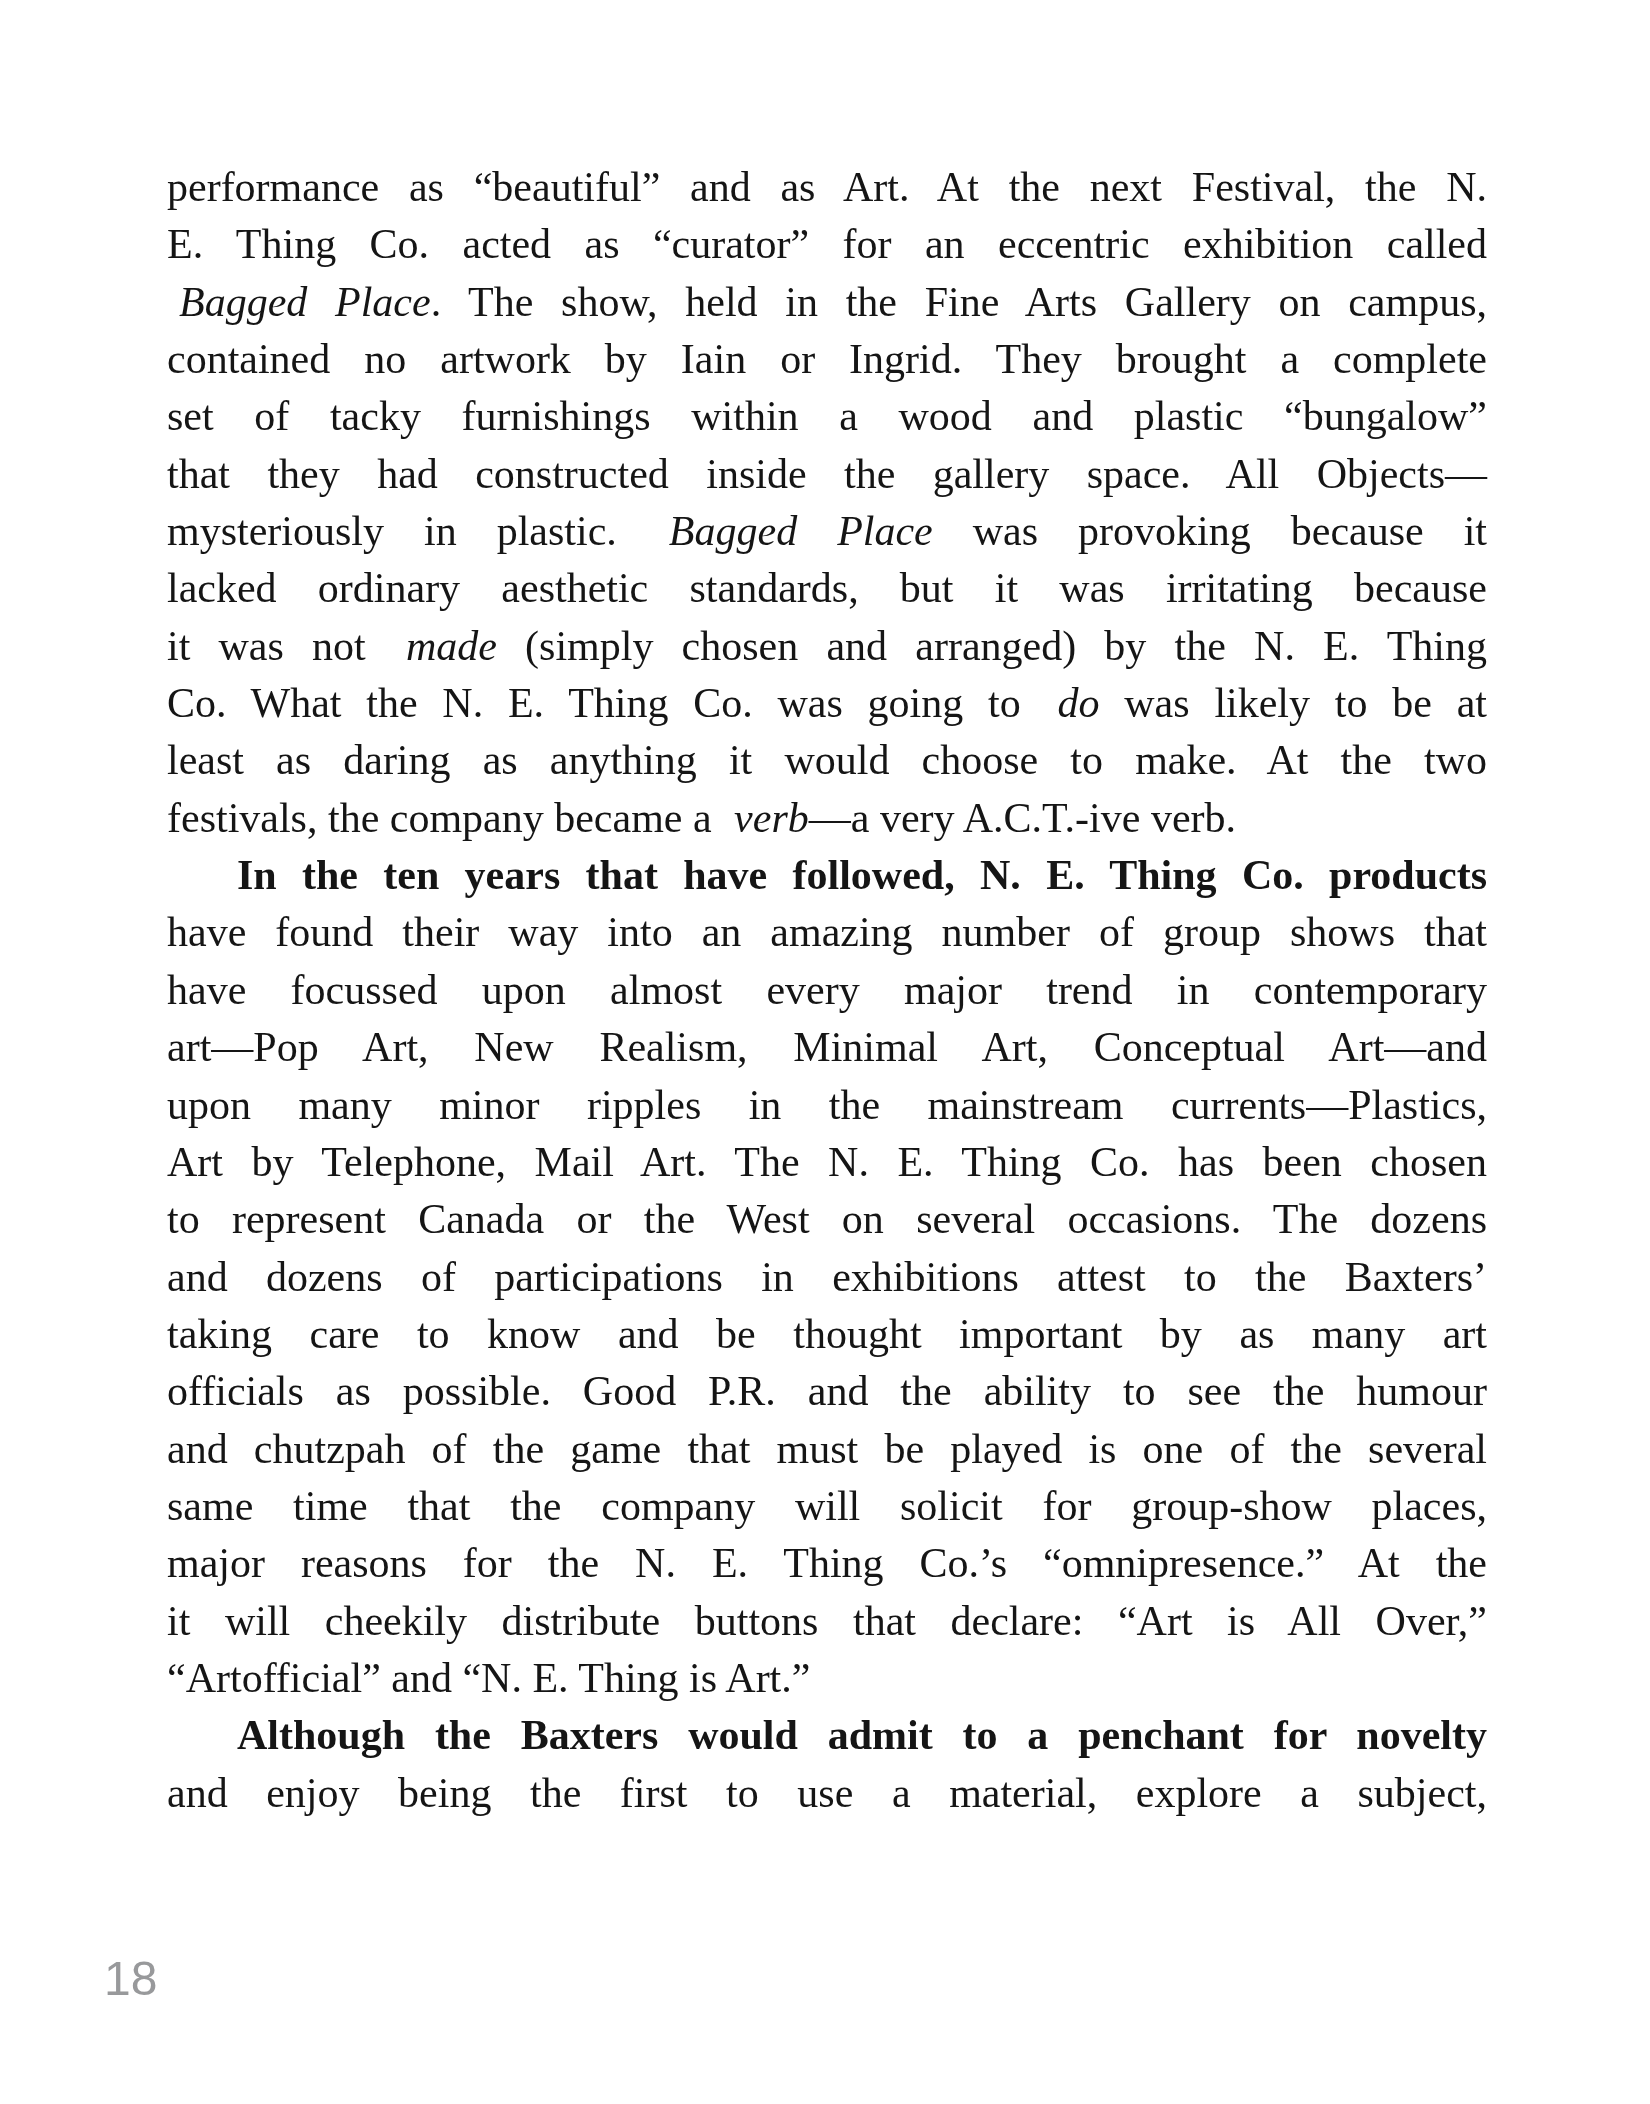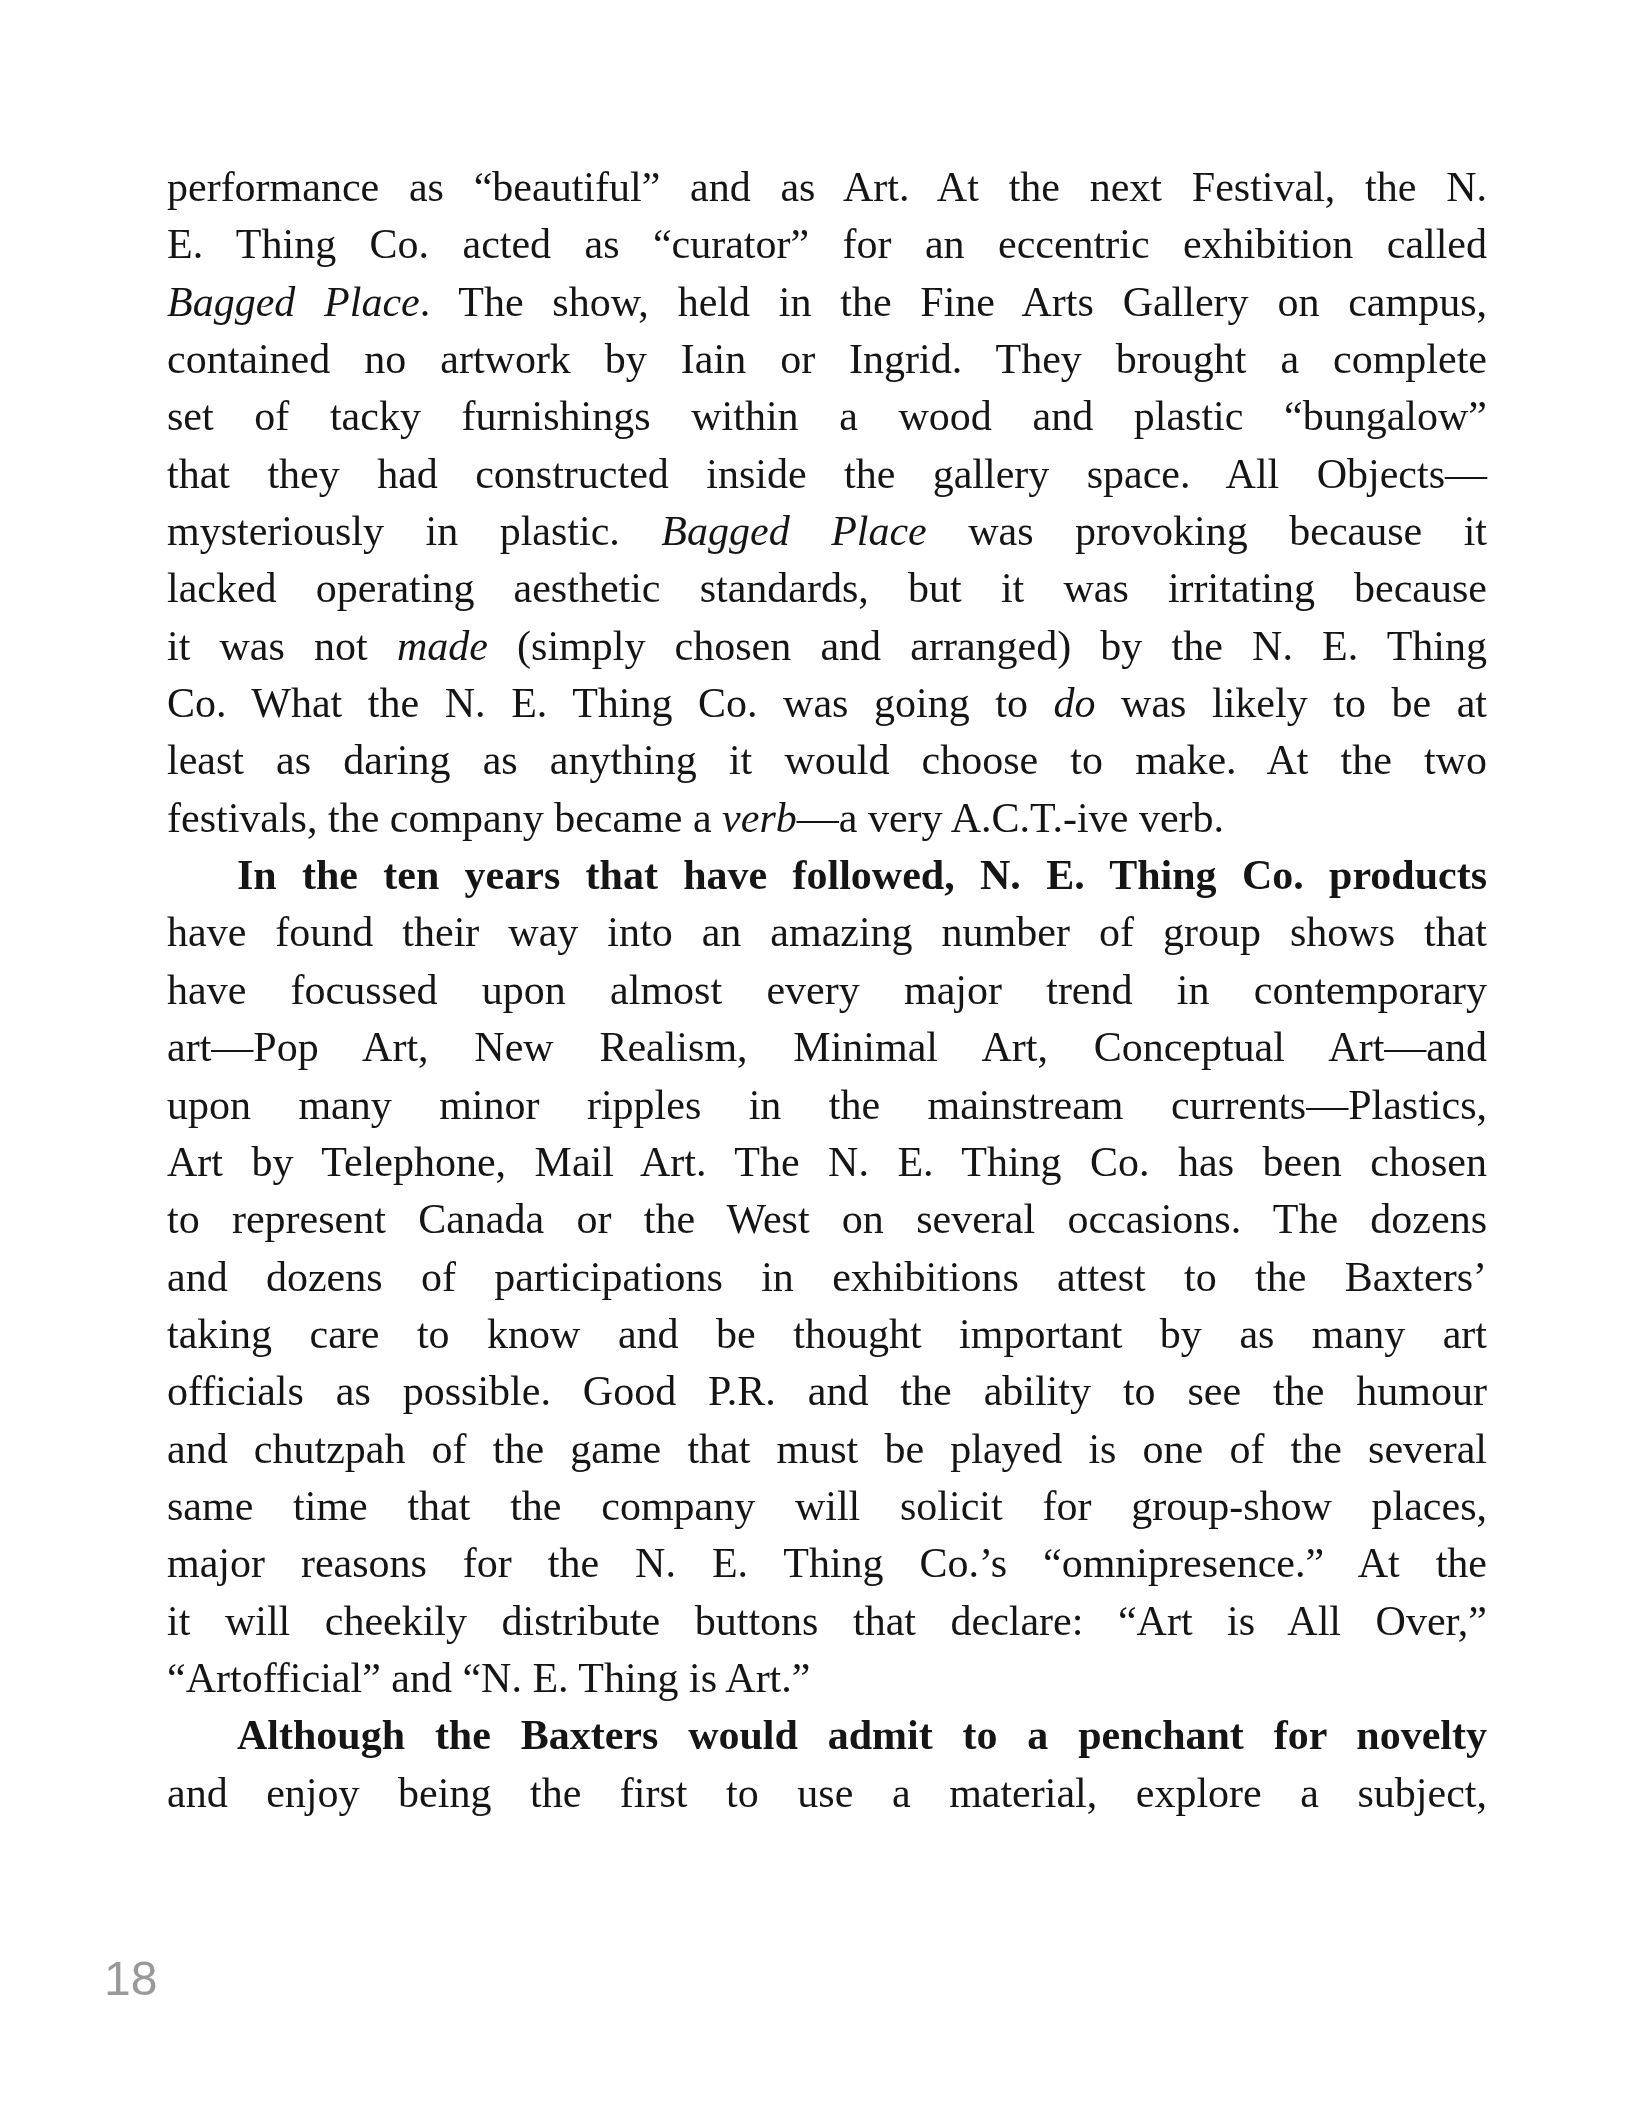--- a/index.html
+++ b/index.html
@@ -25,21 +25,21 @@
     line-height: 57.35px;
     color: #151515;
     text-rendering: optimizeLegibility;
   }
   .line { min-height: 57.35px; }
   .line.just {
     text-align: justify;
     text-align-last: justify;
   }
   .line.indent { text-indent: 70px; font-weight: bold; }
-  .it { font-style: italic; }
+  .it { font-style: italic; margin-left: 12px; }
   .pageno {
     position: absolute;
     left: 104px;
     top: 1958px;
     font-family: "Liberation Sans", sans-serif;
     font-size: 48px;
     line-height: 41px;
     color: #98999b;
   }
 </style>
@@ -48,21 +48,21 @@
 
 <div class="page">
   <div class="textblock">
       <div class="line just"><span>performance as “beautiful” and as Art. At the next Festival, the N.</span></div>
       <div class="line just"><span>E. Thing Co. acted as “curator” for an eccentric exhibition called</span></div>
       <div class="line just"><span class="it">Bagged Place</span><span>. The show, held in the Fine Arts Gallery on campus,</span></div>
       <div class="line just"><span>contained no artwork by Iain or Ingrid. They brought a complete</span></div>
       <div class="line just"><span>set of tacky furnishings within a wood and plastic “bungalow”</span></div>
       <div class="line just"><span>that they had constructed inside the gallery space. All Objects—</span></div>
       <div class="line just"><span>mysteriously in plastic. </span><span class="it">Bagged Place</span><span> was provoking because it</span></div>
-      <div class="line just"><span>lacked operating aesthetic standards, but it was irritating because</span></div>
+      <div class="line just"><span>lacked ordinary aesthetic standards, but it was irritating because</span></div>
       <div class="line just"><span>it was not </span><span class="it">made</span><span> (simply chosen and arranged) by the N. E. Thing</span></div>
       <div class="line just"><span>Co. What the N. E. Thing Co. was going to </span><span class="it">do</span><span> was likely to be at</span></div>
       <div class="line just"><span>least as daring as anything it would choose to make. At the two</span></div>
       <div class="line"><span>festivals, the company became a </span><span class="it">verb</span><span>—a very A.C.T.-ive verb.</span></div>
       <div class="line just indent"><span>In the ten years that have followed, N. E. Thing Co. products</span></div>
       <div class="line just"><span>have found their way into an amazing number of group shows that</span></div>
       <div class="line just"><span>have focussed upon almost every major trend in contemporary</span></div>
       <div class="line just"><span>art—Pop Art, New Realism, Minimal Art, Conceptual Art—and</span></div>
       <div class="line just"><span>upon many minor ripples in the mainstream currents—Plastics,</span></div>
       <div class="line just"><span>Art by Telephone, Mail Art. The N. E. Thing Co. has been chosen</span></div>

